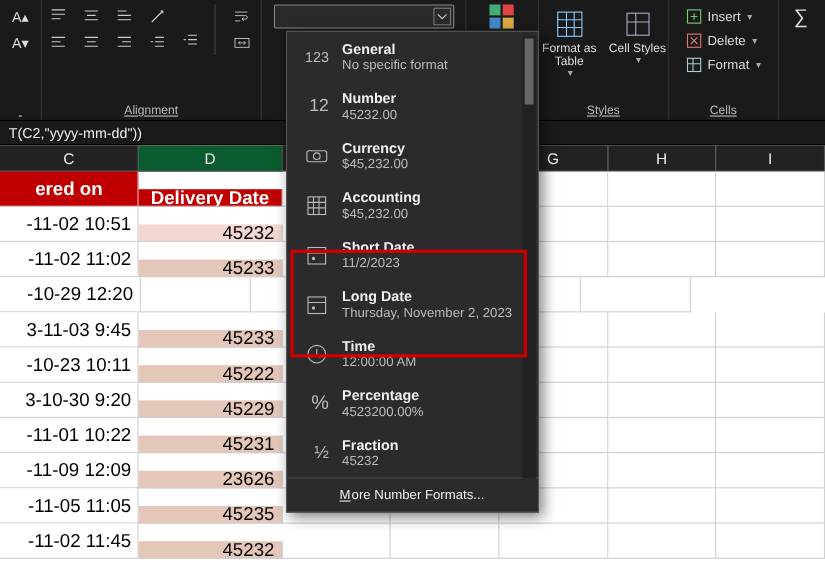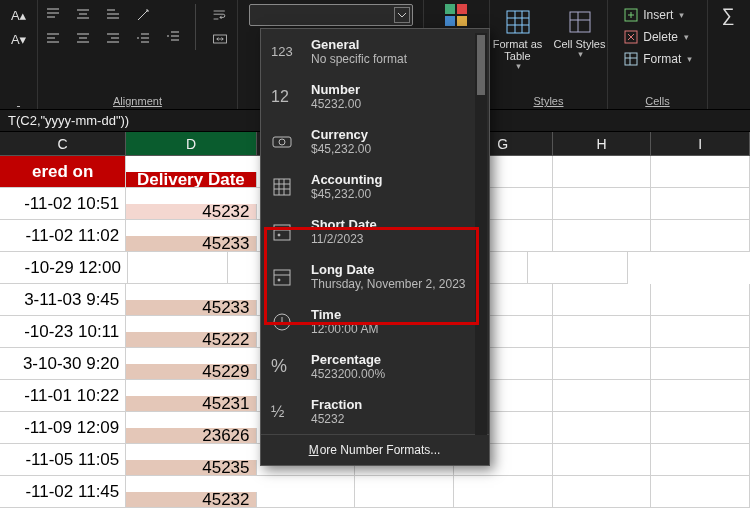--- a/index.html
+++ b/index.html
@@ -166,21 +166,21 @@
     display: flex;
     align-items: center;
     padding: 8px 10px;
     gap: 12px;
   }
   .dd-icon {
     width: 28px;
     height: 28px;
     display: flex;
     align-items: center;
-    justify-content: flex-start;
+    justify-content: flex-end;
     color: #bbb;
     font-size: 18px;
   }
   .dd-text .t {
     font-size: 13px;
     font-weight: 600;
     color: #f0f0f0;
   }
   .dd-text .s {
     font-size: 12px;
@@ -433,21 +433,21 @@
       <div class="row">
         <div class="cell c-c data">-11-02 11:02</div>
         <div class="cell c-d data">45233</div>
         <div class="cell c-rest"></div>
         <div class="cell c-rest"></div>
         <div class="cell c-rest"></div>
         <div class="cell c-rest"></div>
         <div class="cell c-rest"></div>
       </div>
       <div class="row">
-        <div class="cell c-c data">-10-29 12:00</div>
+        <div class="cell c-c data">-10-29 12:20</div>
         <div class="cell c-rest"></div>
         <div class="cell c-rest"></div>
         <div class="cell c-rest"></div>
         <div class="cell c-rest"></div>
         <div class="cell c-rest"></div>
       </div>
       <div class="row">
         <div class="cell c-c data">3-11-03 9:45</div>
         <div class="cell c-d data">45233</div>
         <div class="cell c-rest"></div>

